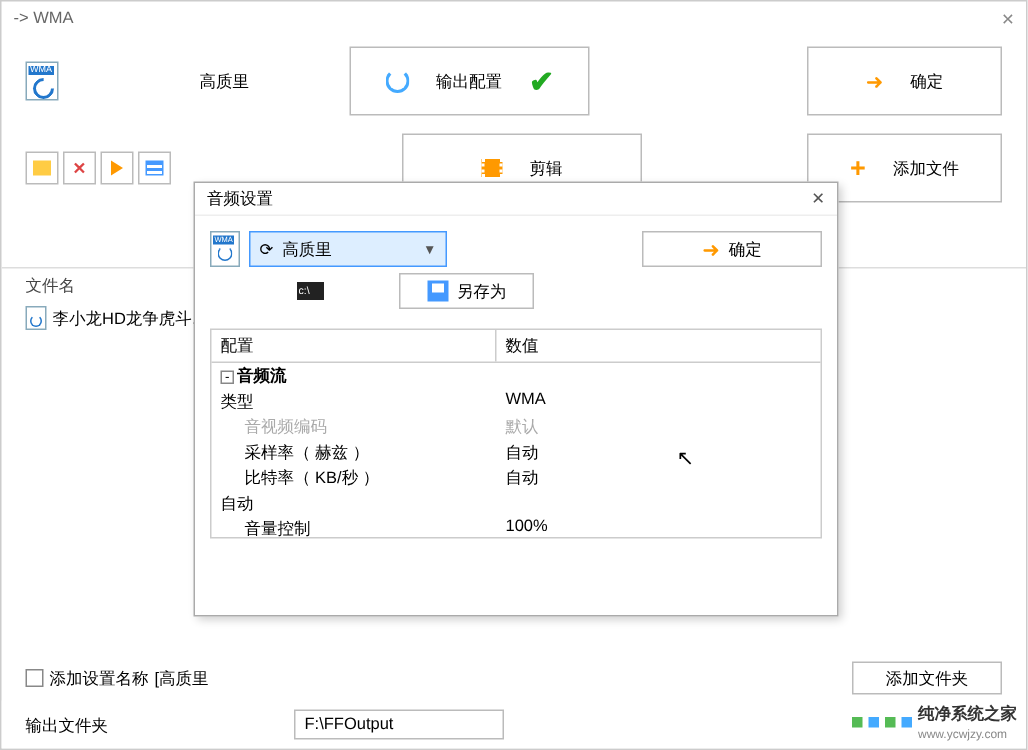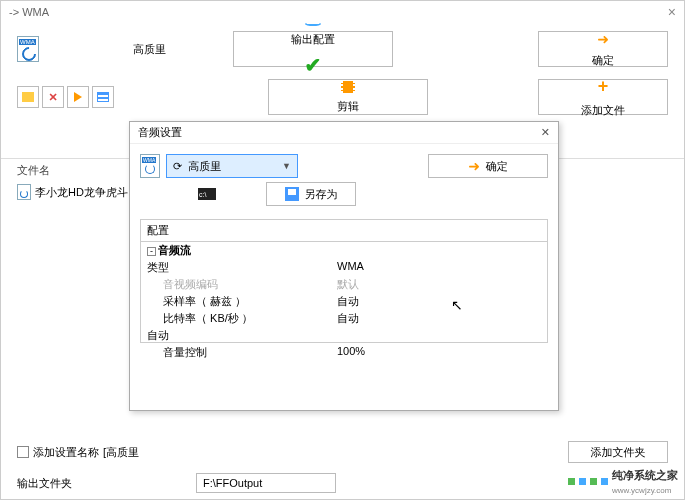--- a/index.html
+++ b/index.html
@@ -7,21 +7,21 @@
 
 .titlebar { height: 22px; display: flex; align-items: center; padding: 0 8px; gap: 16px; }
 .titlebar .ttl { color: #666; }
 .titlebar .close-x { margin-left: auto; color: #888; font-size: 14px; cursor: pointer; }
 
 .row1 { display: flex; align-items: center; gap: 10px; padding: 8px 16px; }
 .doc-icon { width: 22px; height: 26px; background: #fff; border: 1px solid #8ab; position: relative; }
 .doc-icon::after { content: ""; position: absolute; top: 10px; left: 4px; width: 10px; height: 10px; border: 2px solid #27c; border-radius: 50%; border-top-color: transparent; transform: rotate(45deg); }
 .tag { position: absolute; top: 2px; left: 1px; font-size: 6px; background: #27c; color: #fff; padding: 0 1px; }
 
-.btn { height: 36px; border: 1px solid #bbb; background: #fff; display: flex; align-items: center; justify-content: center; gap: 6px; cursor: pointer; flex-direction: column; }
+.btn { height: 46px; border: 1px solid #bbb; background: #fff; display: flex; align-items: center; justify-content: center; gap: 18px; cursor: pointer; }
 .wide { width: 160px; }
 
 .qlabel { margin-left: 84px; width: 90px; }
 
 .spinner { width: 16px; height: 16px; border: 2px solid #4af; border-top-color: transparent; border-radius: 50%; }
 .check { color: #2a2; font-size: 20px; font-weight: bold; }
 .arrow-orange { color: #f90; font-size: 14px; }
 .plus { color: #f90; font-size: 18px; font-weight: bold; }
 
 .row2 { display: flex; align-items: center; gap: 3px; padding: 4px 16px 8px; }
@@ -54,21 +54,21 @@
 .chev { margin-left: auto; color: #555; font-size: 9px; }
 .doc-small { width: 20px; height: 24px; border: 1px solid #8ab; position: relative; flex-shrink: 0; }
 .doc-small .tag { font-size: 5px; }
 .doc-small::after { content: ""; position: absolute; top: 9px; left: 4px; width: 8px; height: 8px; border: 1.5px solid #27c; border-radius: 50%; border-top-color: transparent; }
 .cmd-i { width: 18px; height: 12px; background: #222; color: #fff; font-size: 7px; display: flex; align-items: center; padding-left: 1px; }
 .save-i { width: 14px; height: 14px; background: #49f; position: relative; }
 .save-i::after { content: ""; position: absolute; top: 2px; left: 3px; width: 8px; height: 6px; background: #fff; }
 .btn-d { width: 120px; height: 24px; border: 1px solid #bbb; display: flex; align-items: center; justify-content: center; gap: 6px; cursor: pointer; }
 .btn-d2 { width: 90px; height: 24px; border: 1px solid #bbb; display: flex; align-items: center; justify-content: center; gap: 6px; cursor: pointer; }
 
-.cfg-table { margin-top: 13px; border: 1px solid #ccc; height: 124px; }
+.cfg-table { margin-top: 13px; border: 1px solid #ccc; height: 140px; }
 .cfg-head { display: flex; border-bottom: 1px solid #ccc; }
 .cfg-head > div { padding: 3px 6px; border-right: 1px solid #ccc; }
 .cfg-head > div:first-child { width: 190px; }
 .cfg-head > div:last-child { border-right: none; flex: 1; }
 .cfg-row { display: flex; }
 .cfg-row > div:first-child { width: 190px; padding: 1px 6px; }
 .cfg-row > div:last-child { flex: 1; padding: 1px 6px; }
 .tree-toggle { display: inline-block; width: 9px; height: 9px; border: 1px solid #888; text-align: center; line-height: 7px; font-size: 9px; margin-right: 2px; }
 .bold { font-weight: bold; }
 .grey { color: #aaa; }
@@ -177,20 +177,21 @@
       <div style="width:38px"></div>
       <div class="btn-d2">
         <span class="save-i"></span>
         <span>另存为</span>
       </div>
     </div>
 
     <div class="cfg-table">
       <div class="cfg-head">
         <div>配置</div>
+        <div>数值</div>
       </div>
       <div id="cfg-rows">
           <div class="cfg-row">
             <div><span class="tree-toggle">-</span><span class="bold">音频流</span></div>
             <div></div>
           </div>
           <div class="cfg-row">
             <div><span>类型</span></div>
             <div>WMA</div>
           </div>

